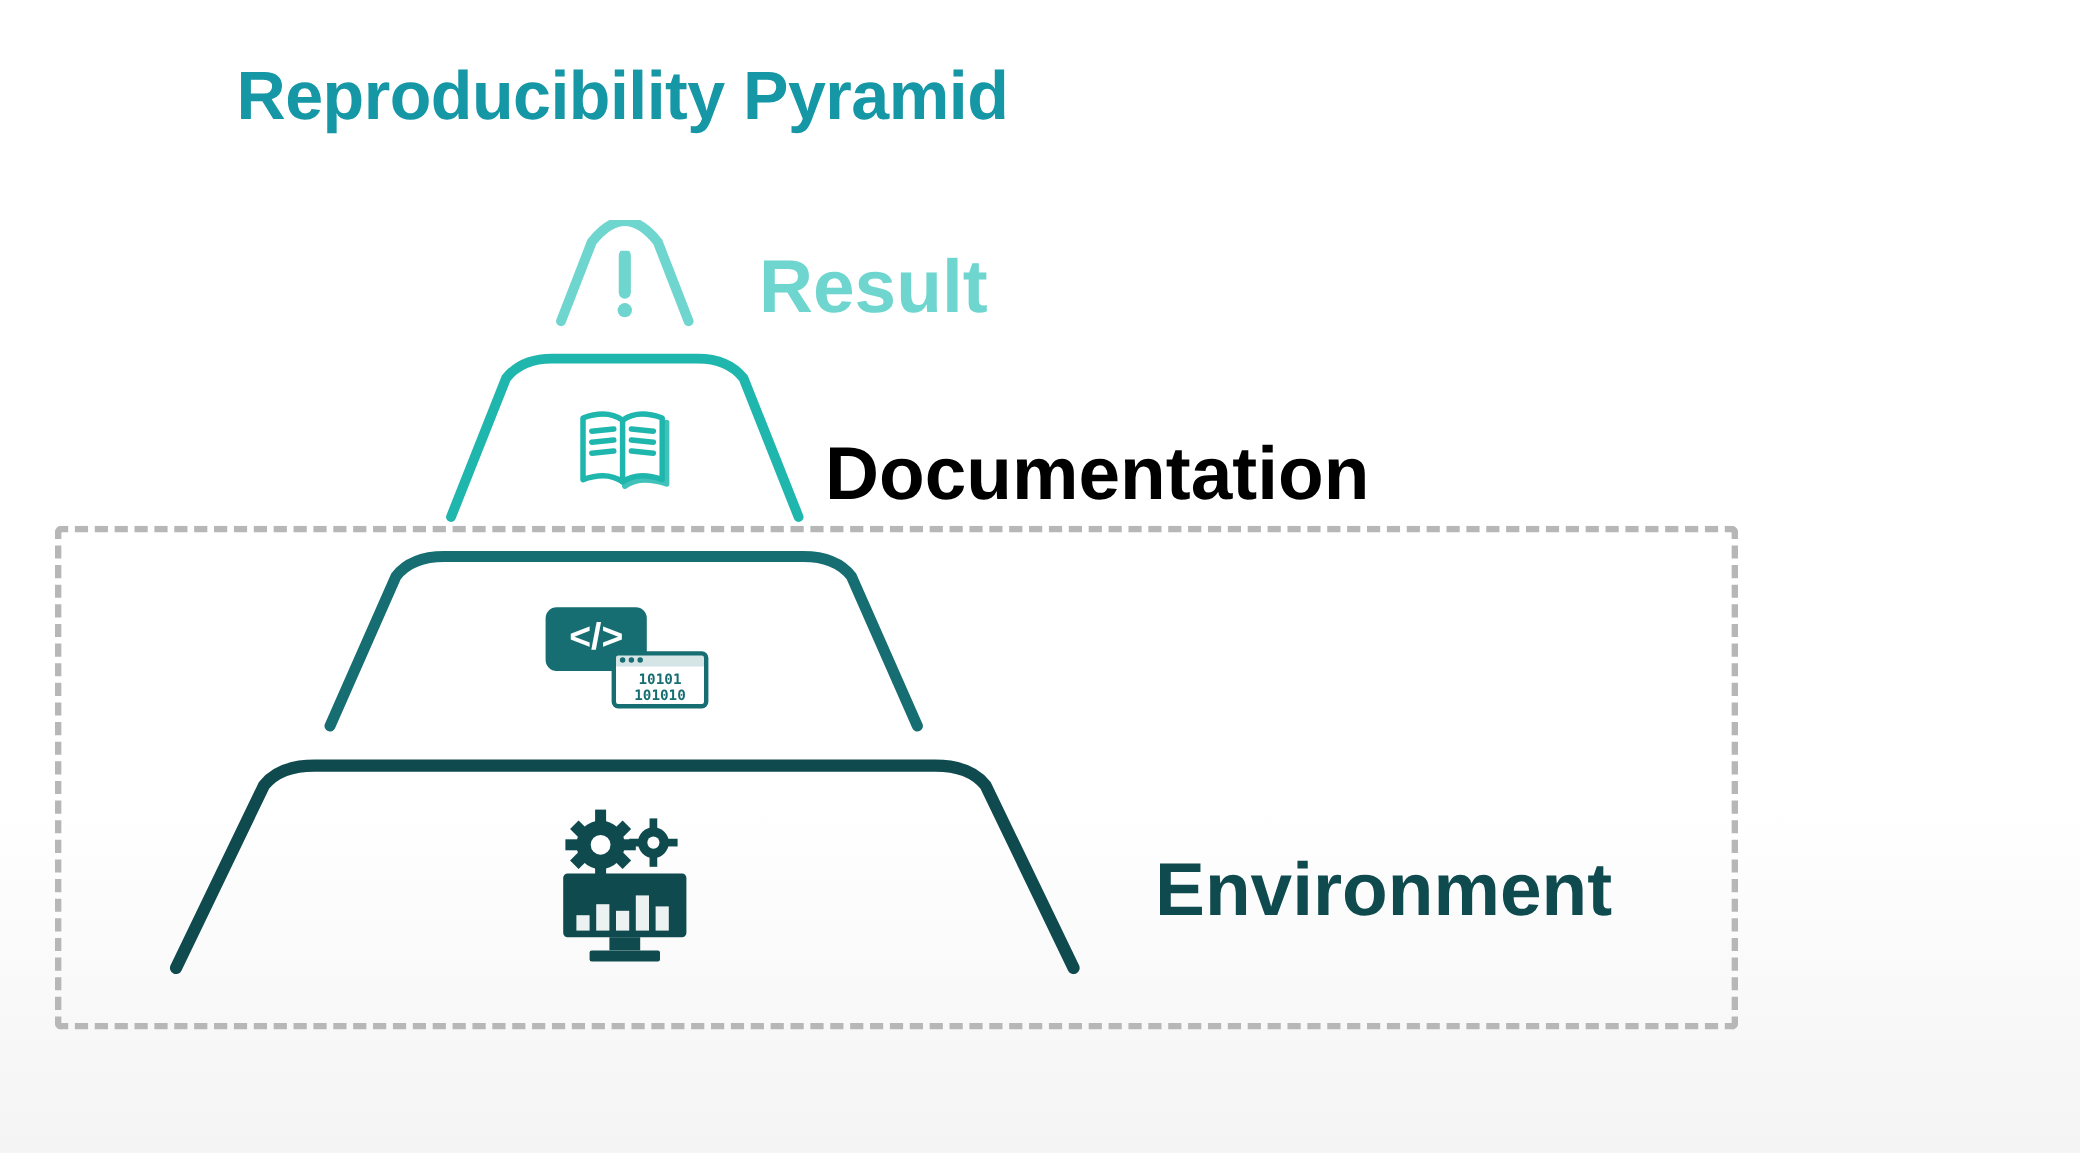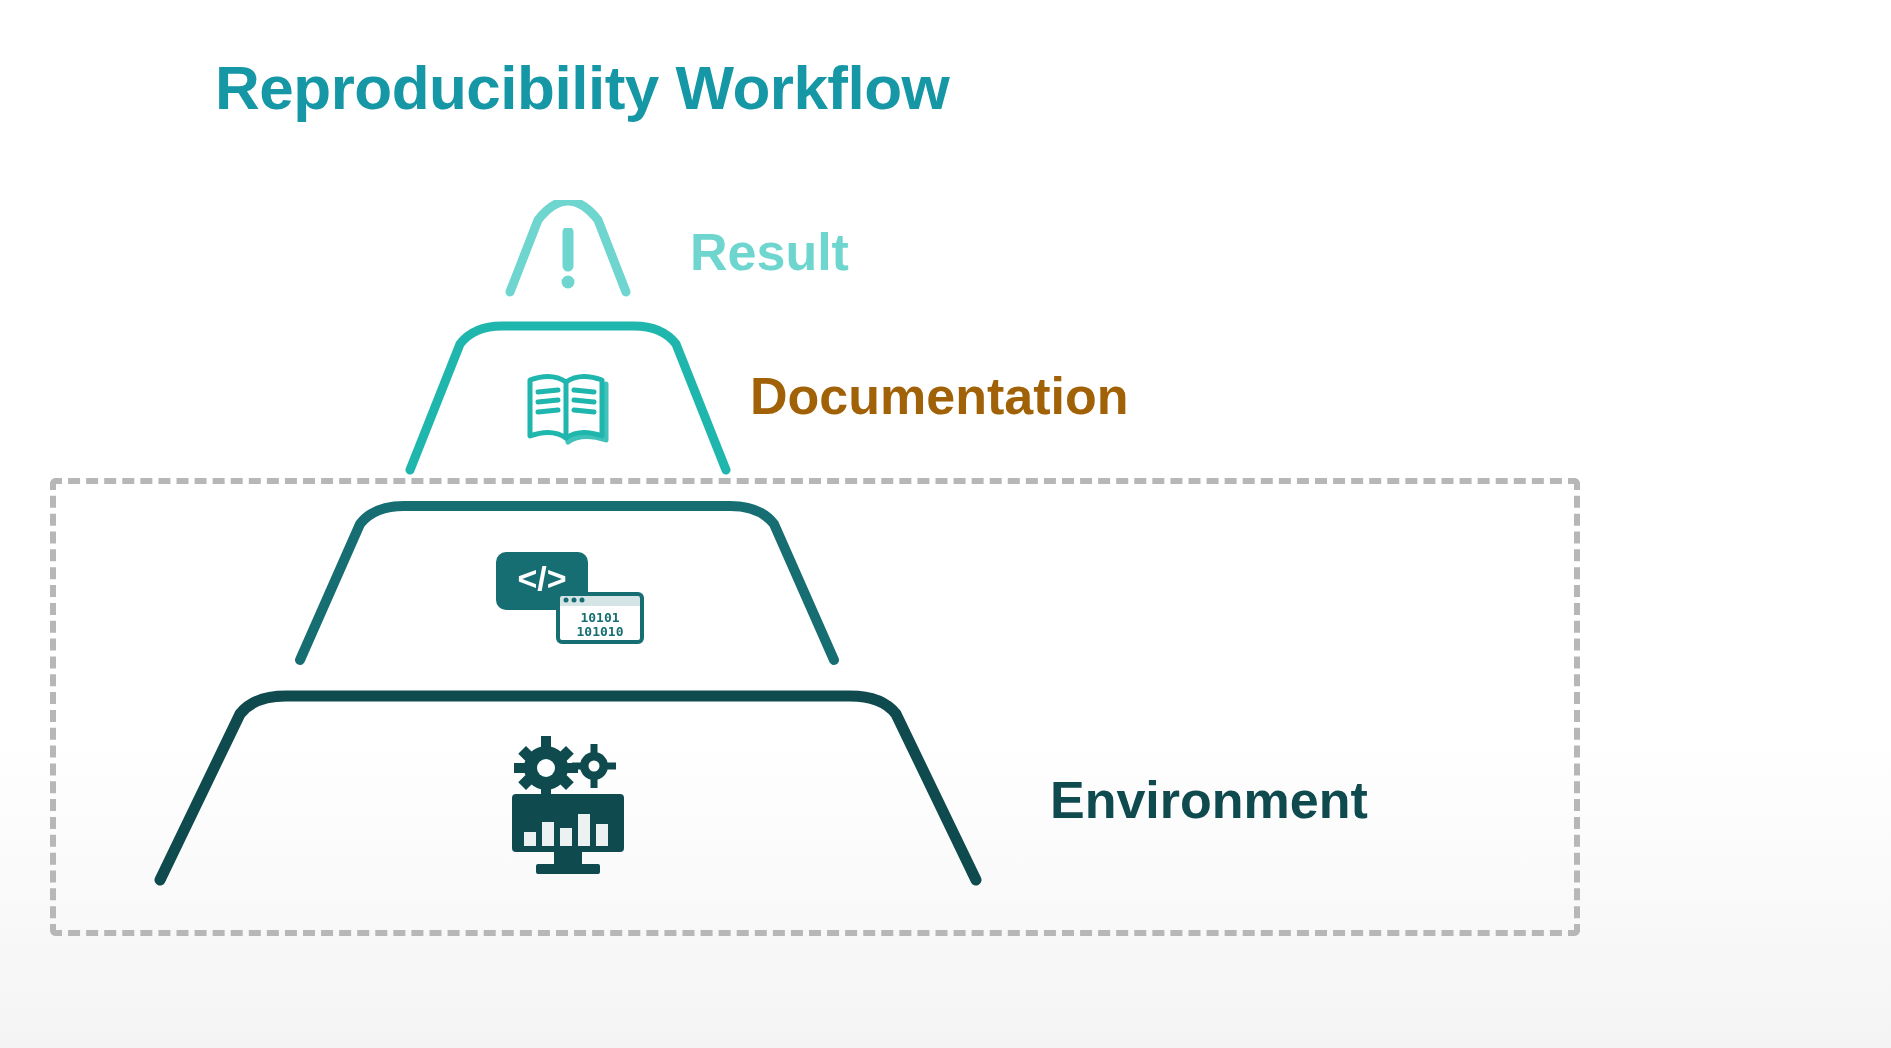--- a/index.html
+++ b/index.html
@@ -36,21 +36,21 @@
     left: 0;
     width: 100%;
   }
   .tier svg { display: block; }
   .tier .icon {
     position: absolute;
     transform: translateX(-50%);
   }
   .tier .label {
     position: absolute;
-    font-size: 52px;
+    font-size: 68px;
     font-weight: 700;
     white-space: nowrap;
   }
   .dashed-box {
     position: absolute;
     border: 6px dashed #b7b7b7;
     border-radius: 6px;
   }
   .workflow-label {
     position: absolute;
@@ -58,21 +58,21 @@
     font-weight: 700;
     color: #8a8a8a;
     white-space: nowrap;
   }
 </style>
 </head>
 <body>
 
 <div class="slide">
 
-  <div class="title">Reproducibility Workflow</div>
+  <div class="title">Reproducibility Pyramid</div>
 
   <div class="dashed-box" style="left:50px; top:478px; width:1530px; height:458px;"></div>
 
   <div class="pyramid">
 
     <div class="tier" style="top:0px;">
       <svg width="1020" height="100" viewBox="0 0 1020 100">
         <path d="M 380 92 L 408 20 Q 438 -18 468 20 L 496 92" fill="none" stroke="#6fd6cf" stroke-width="9" stroke-linecap="round"></path>
       </svg>
       <span class="icon" style="left:438px; top:28px;">
@@ -96,21 +96,21 @@
             <path d="M86 16 L86 72 Q62 64 48 74" opacity="0.85"></path>
             <line x1="18" y1="24" x2="38" y2="22"></line>
             <line x1="18" y1="34" x2="38" y2="32"></line>
             <line x1="18" y1="44" x2="38" y2="42"></line>
             <line x1="54" y1="22" x2="74" y2="24"></line>
             <line x1="54" y1="32" x2="74" y2="34"></line>
             <line x1="54" y1="42" x2="74" y2="44"></line>
           </g>
         </svg>
       </span>
-      <span class="label" style="left:620px; top:46px; color:#a16207;">Documentation</span>
+      <span class="label" style="left:620px; top:72px; color:#000000;">Documentation</span>
     </div>
 
     <div class="tier" style="top:300px;">
       <svg width="1020" height="170" viewBox="0 0 1020 170">
         <path d="M 170 160 L 230 24 Q 244 6 274 6 L 600 6 Q 630 6 644 24 L 704 160" fill="none" stroke="#166e73" stroke-width="10" stroke-linecap="round"></path>
       </svg>
       <span class="icon" style="left:438px; top:46px;">
         <svg width="160" height="100" viewBox="0 0 160 100">
           <rect x="8" y="6" width="92" height="58" rx="10" fill="#166e73"></rect>
           <text x="54" y="44" font-size="34" font-weight="700" fill="#ffffff" text-anchor="middle" font-family="Arial">&lt;/&gt;</text>

